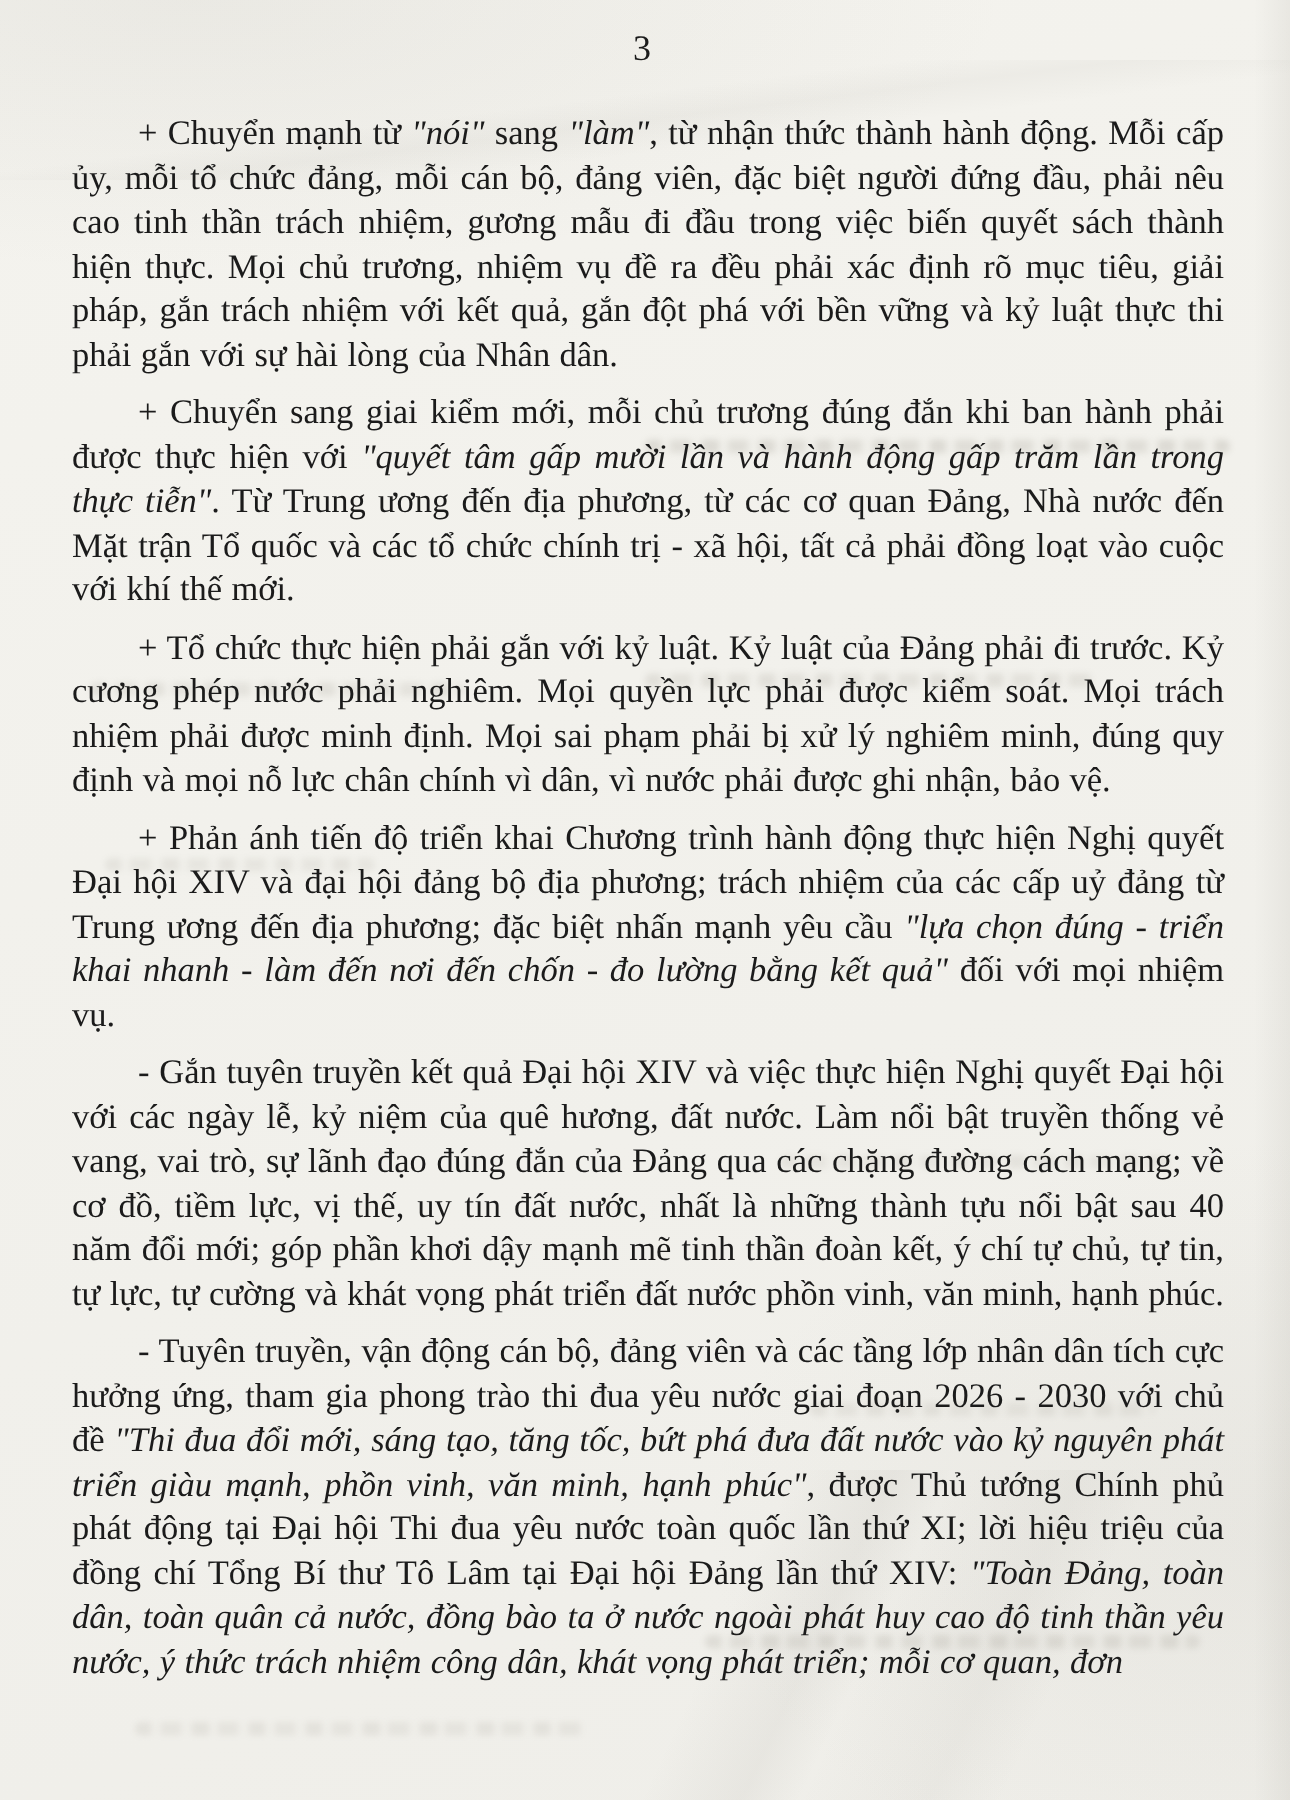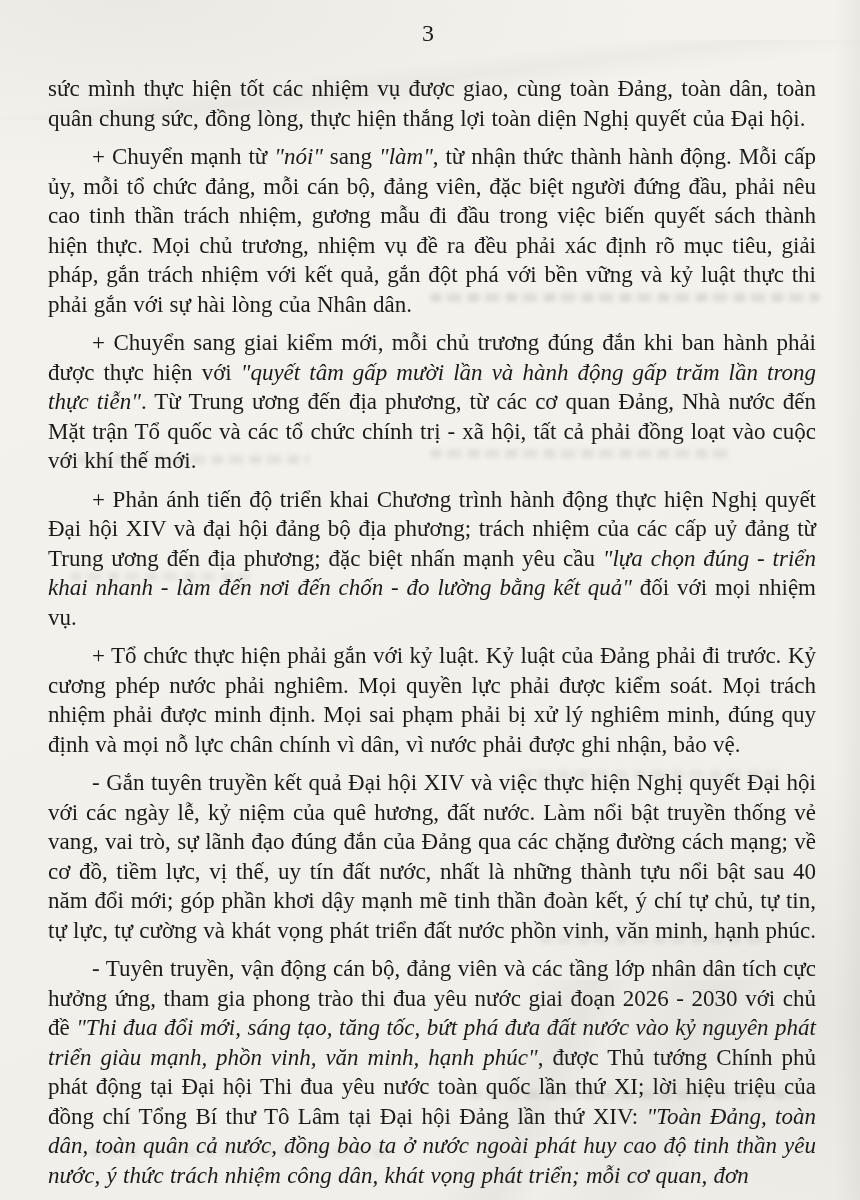--- a/index.html
+++ b/index.html
@@ -85,21 +85,20 @@
 <div class="bleed" style="left:430px; top:449px; width:300px; opacity:0.4;"></div>
 <div class="bleed" style="left:70px;  top:572px; width:180px; opacity:0.3;"></div>
 <div class="bleed" style="left:520px; top:770px; width:260px; opacity:0.3;"></div>
 <div class="bleed" style="left:540px; top:935px; width:230px; opacity:0.32;"></div>
 <div class="bleed" style="left:470px; top:1090px; width:330px; opacity:0.42;"></div>
 <div class="bleed" style="left:90px;  top:1148px; width:300px; opacity:0.3;"></div>
 
 <div class="page">
   <div class="page-number">3</div>
   <div class="text-block" id="text-block">
-      <p class="no-indent"><span>sức mình thực hiện tốt các nhiệm vụ được giao, cùng toàn Đảng, toàn dân, toàn quân chung sức, đồng lòng, thực hiện thắng lợi toàn diện Nghị quyết của Đại hội.</span></p>
       <p><span>+ Chuyển mạnh từ </span><span class="italic">"nói"</span><span> sang </span><span class="italic">"làm"</span><span>, từ nhận thức thành hành động. Mỗi cấp ủy, mỗi tổ chức đảng, mỗi cán bộ, đảng viên, đặc biệt người đứng đầu, phải nêu cao tinh thần trách nhiệm, gương mẫu đi đầu trong việc biến quyết sách thành hiện thực. Mọi chủ trương, nhiệm vụ đề ra đều phải xác định rõ mục tiêu, giải pháp, gắn trách nhiệm với kết quả, gắn đột phá với bền vững và kỷ luật thực thi phải gắn với sự hài lòng của Nhân dân.</span></p>
       <p><span>+ Chuyển sang giai kiểm mới, mỗi chủ trương đúng đắn khi ban hành phải được thực hiện với </span><span class="italic">"quyết tâm gấp mười lần và hành động gấp trăm lần trong thực tiễn"</span><span>. Từ Trung ương đến địa phương, từ các cơ quan Đảng, Nhà nước đến Mặt trận Tổ quốc và các tổ chức chính trị - xã hội, tất cả phải đồng loạt vào cuộc với khí thế mới.</span></p>
+      <p><span>+ Tổ chức thực hiện phải gắn với kỷ luật. Kỷ luật của Đảng phải đi trước. Kỷ cương phép nước phải nghiêm. Mọi quyền lực phải được kiểm soát. Mọi trách nhiệm phải được minh định. Mọi sai phạm phải bị xử lý nghiêm minh, đúng quy định và mọi nỗ lực chân chính vì dân, vì nước phải được ghi nhận, bảo vệ.</span></p>
       <p><span>+ Phản ánh tiến độ triển khai Chương trình hành động thực hiện Nghị quyết Đại hội XIV và đại hội đảng bộ địa phương; trách nhiệm của các cấp uỷ đảng từ Trung ương đến địa phương; đặc biệt nhấn mạnh yêu cầu </span><span class="italic">"lựa chọn đúng - triển khai nhanh - làm đến nơi đến chốn - đo lường bằng kết quả"</span><span> đối với mọi nhiệm vụ.</span></p>
-      <p><span>+ Tổ chức thực hiện phải gắn với kỷ luật. Kỷ luật của Đảng phải đi trước. Kỷ cương phép nước phải nghiêm. Mọi quyền lực phải được kiểm soát. Mọi trách nhiệm phải được minh định. Mọi sai phạm phải bị xử lý nghiêm minh, đúng quy định và mọi nỗ lực chân chính vì dân, vì nước phải được ghi nhận, bảo vệ.</span></p>
       <p><span>- Gắn tuyên truyền kết quả Đại hội XIV và việc thực hiện Nghị quyết Đại hội với các ngày lễ, kỷ niệm của quê hương, đất nước. Làm nổi bật truyền thống vẻ vang, vai trò, sự lãnh đạo đúng đắn của Đảng qua các chặng đường cách mạng; về cơ đồ, tiềm lực, vị thế, uy tín đất nước, nhất là những thành tựu nổi bật sau 40 năm đổi mới; góp phần khơi dậy mạnh mẽ tinh thần đoàn kết, ý chí tự chủ, tự tin, tự lực, tự cường và khát vọng phát triển đất nước phồn vinh, văn minh, hạnh phúc.</span></p>
       <p><span>- Tuyên truyền, vận động cán bộ, đảng viên và các tầng lớp nhân dân tích cực hưởng ứng, tham gia phong trào thi đua yêu nước giai đoạn 2026 - 2030 với chủ đề </span><span class="italic">"Thi đua đổi mới, sáng tạo, tăng tốc, bứt phá đưa đất nước vào kỷ nguyên phát triển giàu mạnh, phồn vinh, văn minh, hạnh phúc"</span><span>, được Thủ tướng Chính phủ phát động tại Đại hội Thi đua yêu nước toàn quốc lần thứ XI; lời hiệu triệu của đồng chí Tổng Bí thư Tô Lâm tại Đại hội Đảng lần thứ XIV: </span><span class="italic">"Toàn Đảng, toàn dân, toàn quân cả nước, đồng bào ta ở nước ngoài phát huy cao độ tinh thần yêu nước, ý thức trách nhiệm công dân, khát vọng phát triển; mỗi cơ quan, đơn</span></p>
     </div>
 </div>
 
 </body></html>

